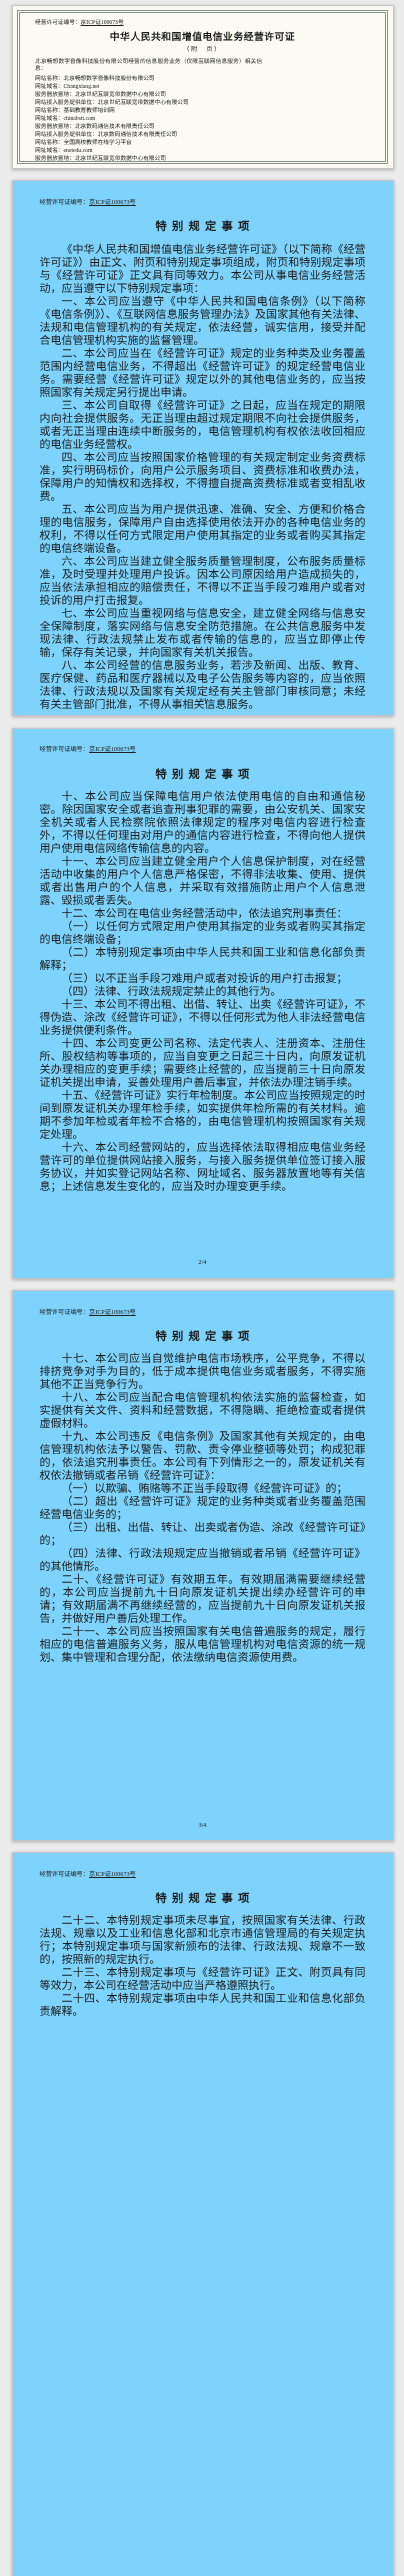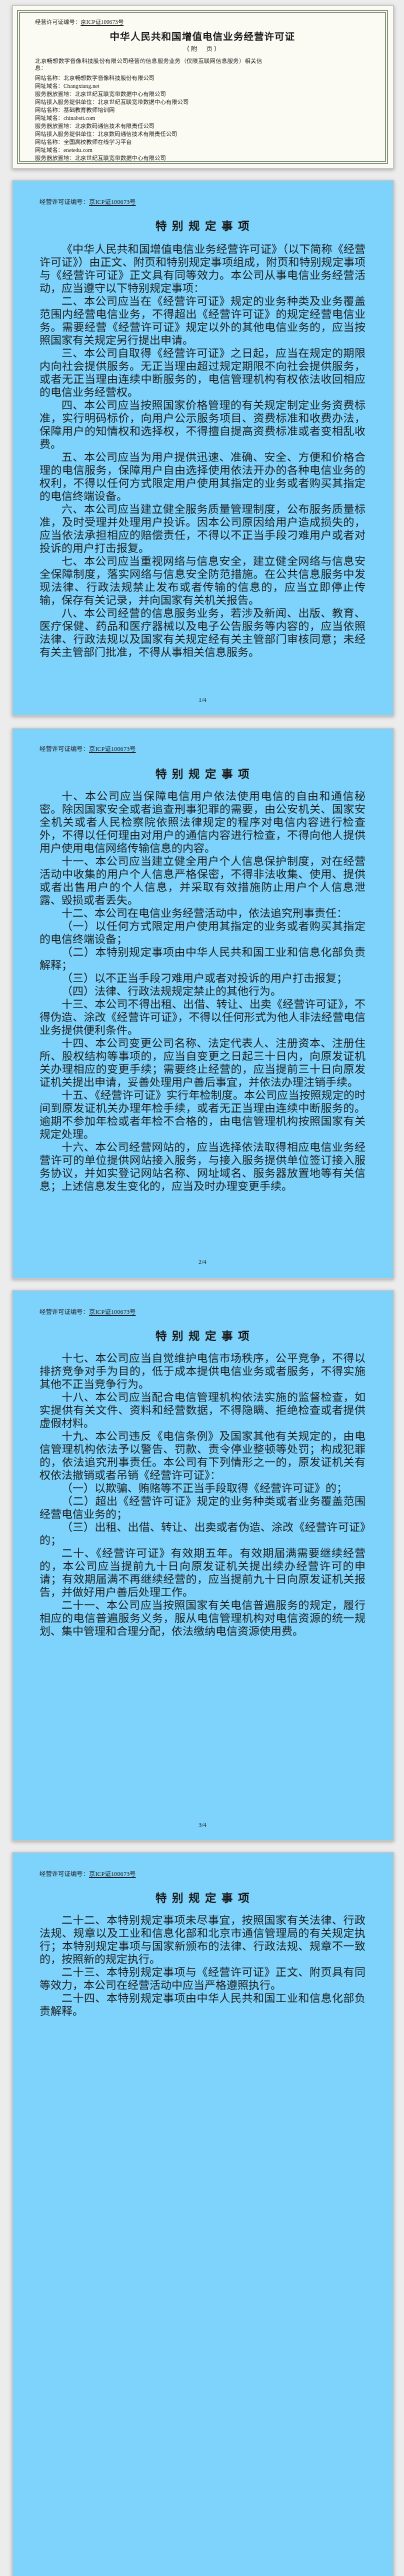--- a/index.html
+++ b/index.html
@@ -91,20 +91,21 @@
     </div>
   </section>
 
   <section class="page text-page p2">
     <div class="page-head">
       <span>经营许可证编号：</span><span class="lic-no">京ICP证100673号</span>
     </div>
     <h2 class="prov-title">特别规定事项</h2>
     <div class="paras">
         <p class="para">《中华人民共和国增值电信业务经营许可证》（以下简称《经营许可证》）由正文、附页和特别规定事项组成，附页和特别规定事项与《经营许可证》正文具有同等效力。本公司从事电信业务经营活动，应当遵守以下特别规定事项：</p>
+        <p class="para">一、本公司应当遵守《中华人民共和国电信条例》（以下简称《电信条例》）、《互联网信息服务管理办法》及国家其他有关法律、法规和电信管理机构的有关规定，依法经营，诚实信用，接受并配合电信管理机构实施的监督管理。</p>
         <p class="para">二、本公司应当在《经营许可证》规定的业务种类及业务覆盖范围内经营电信业务，不得超出《经营许可证》的规定经营电信业务。需要经营《经营许可证》规定以外的其他电信业务的，应当按照国家有关规定另行提出申请。</p>
         <p class="para">三、本公司自取得《经营许可证》之日起，应当在规定的期限内向社会提供服务。无正当理由超过规定期限不向社会提供服务，或者无正当理由连续中断服务的，电信管理机构有权依法收回相应的电信业务经营权。</p>
         <p class="para">四、本公司应当按照国家价格管理的有关规定制定业务资费标准，实行明码标价，向用户公示服务项目、资费标准和收费办法，保障用户的知情权和选择权，不得擅自提高资费标准或者变相乱收费。</p>
         <p class="para">五、本公司应当为用户提供迅速、准确、安全、方便和价格合理的电信服务，保障用户自由选择使用依法开办的各种电信业务的权利，不得以任何方式限定用户使用其指定的业务或者购买其指定的电信终端设备。</p>
         <p class="para">六、本公司应当建立健全服务质量管理制度，公布服务质量标准，及时受理并处理用户投诉。因本公司原因给用户造成损失的，应当依法承担相应的赔偿责任，不得以不正当手段刁难用户或者对投诉的用户打击报复。</p>
         <p class="para">七、本公司应当重视网络与信息安全，建立健全网络与信息安全保障制度，落实网络与信息安全防范措施。在公共信息服务中发现法律、行政法规禁止发布或者传输的信息的，应当立即停止传输，保存有关记录，并向国家有关机关报告。</p>
         <p class="para">八、本公司经营的信息服务业务，若涉及新闻、出版、教育、医疗保健、药品和医疗器械以及电子公告服务等内容的，应当依照法律、行政法规以及国家有关规定经有关主管部门审核同意；未经有关主管部门批准，不得从事相关信息服务。</p>
       </div>
     <div class="page-num">1/4</div>
   </section>
@@ -117,38 +118,39 @@
     <div class="paras">
         <p class="para">十、本公司应当保障电信用户依法使用电信的自由和通信秘密。除因国家安全或者追查刑事犯罪的需要，由公安机关、国家安全机关或者人民检察院依照法律规定的程序对电信内容进行检查外，不得以任何理由对用户的通信内容进行检查，不得向他人提供用户使用电信网络传输信息的内容。</p>
         <p class="para">十一、本公司应当建立健全用户个人信息保护制度，对在经营活动中收集的用户个人信息严格保密，不得非法收集、使用、提供或者出售用户的个人信息，并采取有效措施防止用户个人信息泄露、毁损或者丢失。</p>
         <p class="para">十二、本公司在电信业务经营活动中，依法追究刑事责任：</p>
         <p class="para">（一）以任何方式限定用户使用其指定的业务或者购买其指定的电信终端设备；</p>
         <p class="para">（二）本特别规定事项由中华人民共和国工业和信息化部负责解释；</p>
         <p class="para">（三）以不正当手段刁难用户或者对投诉的用户打击报复；</p>
         <p class="para">（四）法律、行政法规规定禁止的其他行为。</p>
         <p class="para">十三、本公司不得出租、出借、转让、出卖《经营许可证》，不得伪造、涂改《经营许可证》，不得以任何形式为他人非法经营电信业务提供便利条件。</p>
         <p class="para">十四、本公司变更公司名称、法定代表人、注册资本、注册住所、股权结构等事项的，应当自变更之日起三十日内，向原发证机关办理相应的变更手续；需要终止经营的，应当提前三十日向原发证机关提出申请，妥善处理用户善后事宜，并依法办理注销手续。</p>
-        <p class="para">十五、《经营许可证》实行年检制度。本公司应当按照规定的时间到原发证机关办理年检手续，或者无正当理由连续中断服务的。逾期不参加年检或者年检不合格的，由电信管理机构按照国家有关规定处理。</p>
+        <p class="para">十五、《经营许可证》实行年检制度。本公司应当按照规定的时间到原发证机关办理年检手续，如实提供年检所需的有关材料。逾期不参加年检或者年检不合格的，由电信管理机构按照国家有关规定处理。</p>
         <p class="para">十六、本公司经营网站的，应当选择依法取得相应电信业务经营许可的单位提供网站接入服务，与接入服务提供单位签订接入服务协议，并如实登记网站名称、网址域名、服务器放置地等有关信息；上述信息发生变化的，应当及时办理变更手续。</p>
       </div>
     <div class="page-num">2/4</div>
   </section>
 
   <section class="page text-page p4">
     <div class="page-head">
       <span>经营许可证编号：</span><span class="lic-no">京ICP证100673号</span>
     </div>
     <h2 class="prov-title">特别规定事项</h2>
     <div class="paras">
         <p class="para">十七、本公司应当自觉维护电信市场秩序，公平竞争，不得以排挤竞争对手为目的，低于成本提供电信业务或者服务，不得实施其他不正当竞争行为。</p>
         <p class="para">十八、本公司应当配合电信管理机构依法实施的监督检查，如实提供有关文件、资料和经营数据，不得隐瞒、拒绝检查或者提供虚假材料。</p>
         <p class="para">十九、本公司违反《电信条例》及国家其他有关规定的，由电信管理机构依法予以警告、罚款、责令停业整顿等处罚；构成犯罪的，依法追究刑事责任。本公司有下列情形之一的，原发证机关有权依法撤销或者吊销《经营许可证》：</p>
         <p class="para">（一）以欺骗、贿赂等不正当手段取得《经营许可证》的；</p>
         <p class="para">（二）超出《经营许可证》规定的业务种类或者业务覆盖范围经营电信业务的；</p>
         <p class="para">（三）出租、出借、转让、出卖或者伪造、涂改《经营许可证》的；</p>
+        <p class="para">（四）法律、行政法规规定应当撤销或者吊销《经营许可证》的其他情形。</p>
         <p class="para">二十、《经营许可证》有效期五年。有效期届满需要继续经营的，本公司应当提前九十日向原发证机关提出续办经营许可的申请；有效期届满不再继续经营的，应当提前九十日向原发证机关报告，并做好用户善后处理工作。</p>
         <p class="para">二十一、本公司应当按照国家有关电信普遍服务的规定，履行相应的电信普遍服务义务，服从电信管理机构对电信资源的统一规划、集中管理和合理分配，依法缴纳电信资源使用费。</p>
       </div>
     <div class="page-num">3/4</div>
   </section>
 
   <section class="page text-page p5">
     <div class="page-head">
       <span>经营许可证编号：</span><span class="lic-no">京ICP证100673号</span>
     </div>

